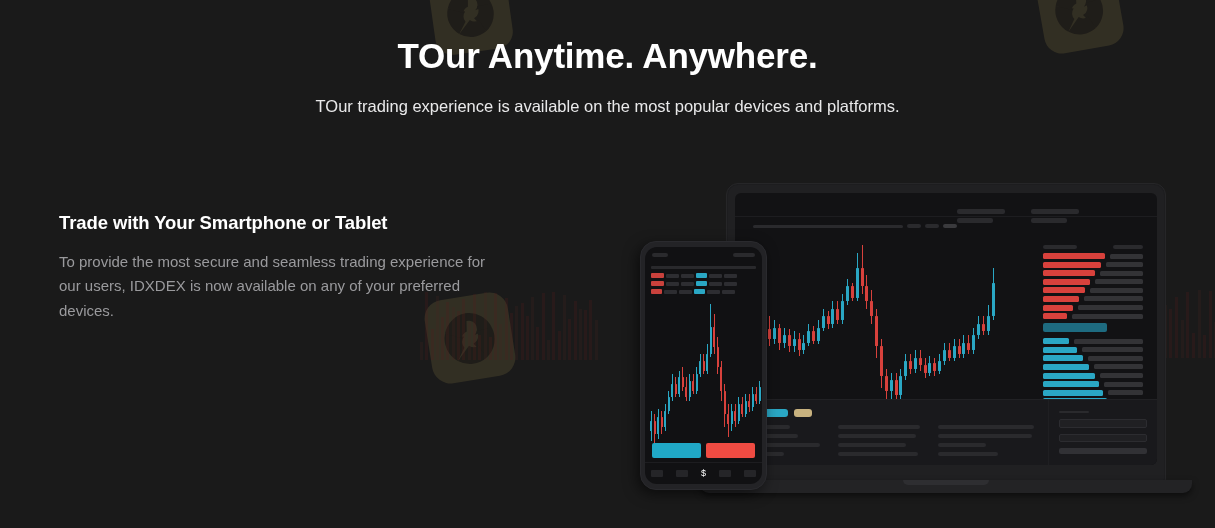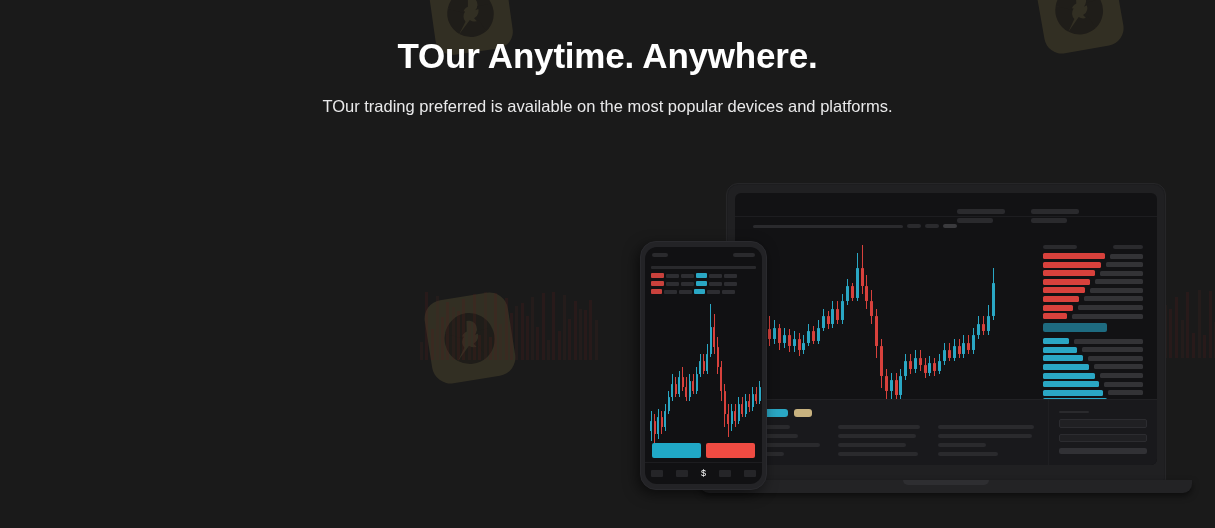--- a/index.html
+++ b/index.html
@@ -239,23 +239,27 @@
         <span class="wc" style="left: 61.875px; height: 25.45px;"></span>
         <span class="wc c2" style="left: 67.5px; height: 67.9896px;"></span>
         <span class="wc" style="left: 73.125px; height: 23.4318px;"></span>
         <span class="wc" style="left: 78.75px; height: 66.5899px;"></span>
         <span class="wc c2" style="left: 84.375px; height: 35.9529px;"></span>
       </div>
   </div>
 
   <div class="hero">
     <h1>TOur Anytime. Anywhere.</h1>
-    <p>TOur trading preferred is available on the most popular devices and platforms.</p>
+    <p>TOur trading experience is available on the most popular devices and platforms.</p>
   </div>
 
+  <div class="copy">
+    <h2>Trade with Your Smartphone or Tablet</h2>
+    <div class="body">To provide the most secure and seamless trading experience for our users, IDXDEX is now available on any of your preferred devices.</div>
+  </div>
 
   <div class="devices">
 
     <div class="laptop">
       <div class="laptop-lid"></div>
       <div class="laptop-screen">
 
         <div class="lp-topbar"></div>
 
         <div class="lp-symbolrow">

